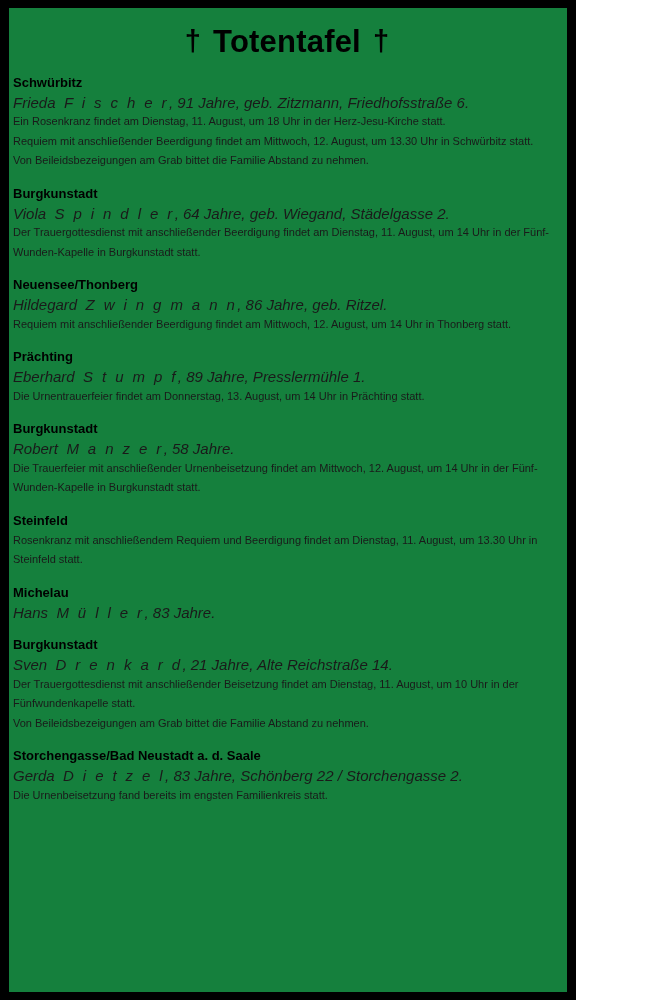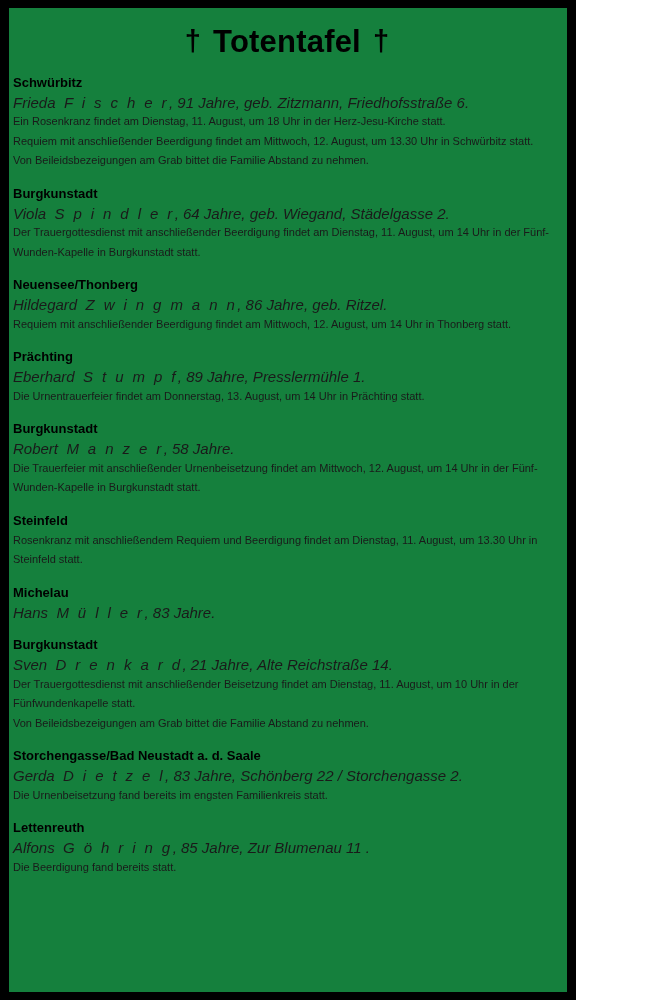--- a/index.html
+++ b/index.html
@@ -126,21 +126,16 @@
           <div class="place">Burgkunstadt</div>
           <div class="person"><span>Sven</span>&nbsp;&nbsp;<span class="surname">D r e n k a r d</span><span>, 21 Jahre, Alte Reichstraße 14.</span></div>
           <div class="detail">Der Trauergottesdienst mit anschließender Beisetzung findet am Dienstag, 11. August, um 10 Uhr in der Fünfwundenkapelle statt.</div>
           <div class="detail">Von Beileidsbezeigungen am Grab bittet die Familie Abstand zu nehmen.</div>
         </div>
         <div class="entry">
           <div class="place">Storchengasse/Bad Neustadt a. d. Saale</div>
           <div class="person"><span>Gerda</span>&nbsp;&nbsp;<span class="surname">D i e t z e l</span><span>, 83 Jahre, Schönberg 22 / Storchengasse 2.</span></div>
           <div class="detail">Die Urnenbeisetzung fand bereits im engsten Familienkreis statt.</div>
         </div>
-        <div class="entry">
-          <div class="place">Lettenreuth</div>
-          <div class="person"><span>Alfons</span>&nbsp;&nbsp;<span class="surname">G ö h r i n g</span><span>, 85 Jahre, Zur Blumenau 11 .</span></div>
-          <div class="detail">Die Beerdigung fand bereits statt.</div>
-        </div>
       </div>
 
   </div>
 </div>
 
 </body></html>

